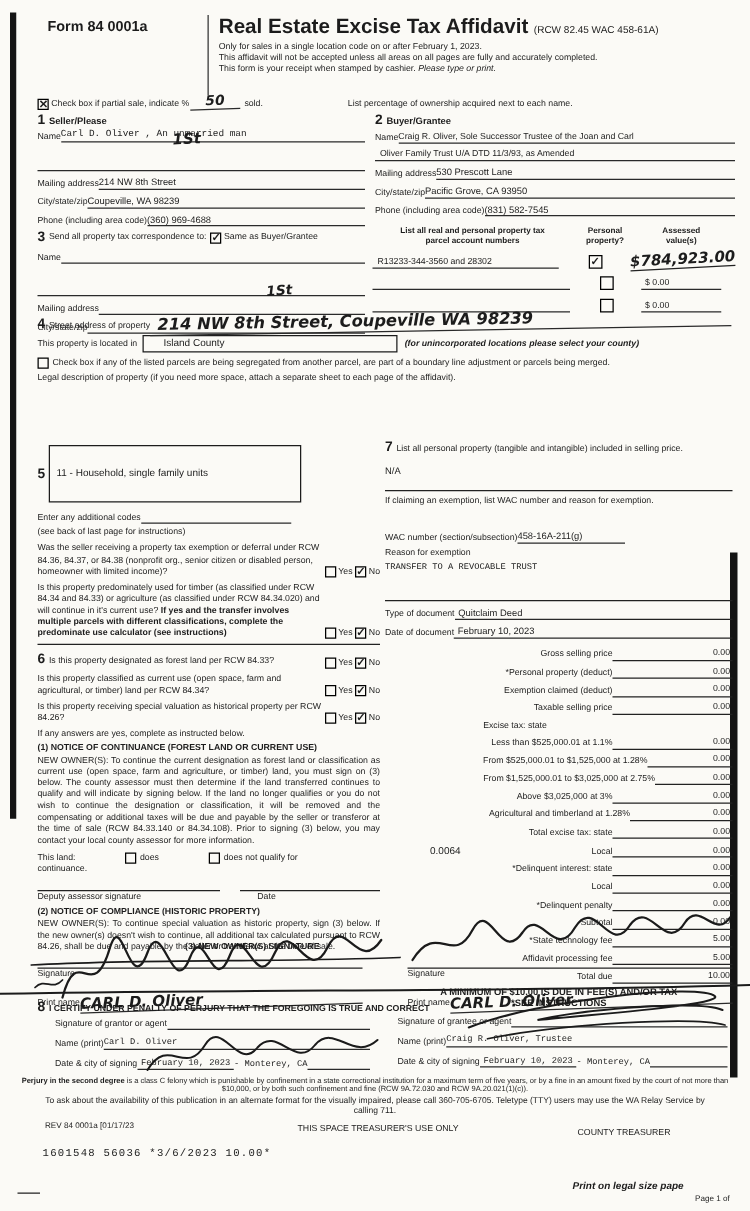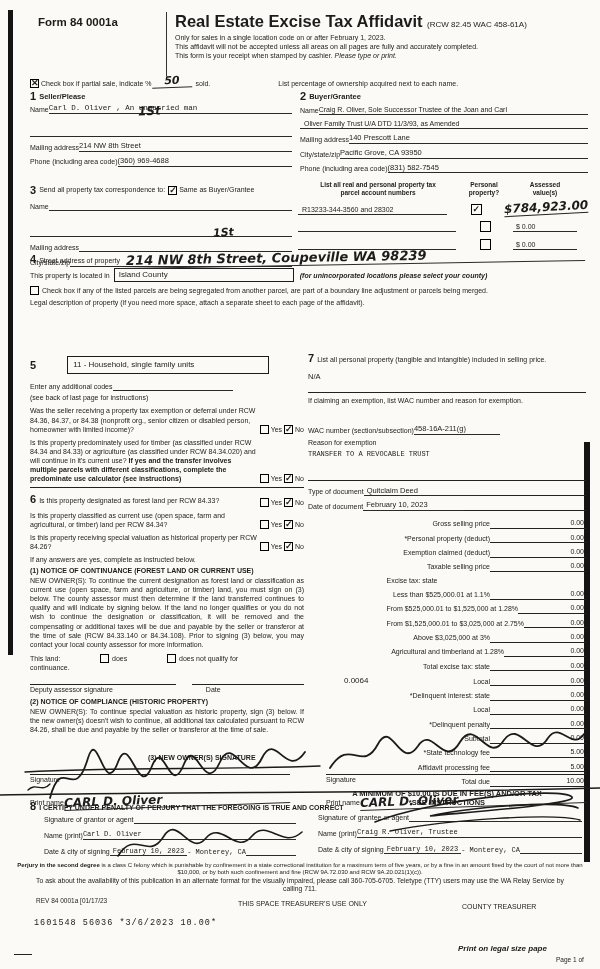--- a/index.html
+++ b/index.html
@@ -70,39 +70,43 @@
     <div class="fl" style="margin-top:2px">
         <span class="s7">Name</span>
         <span class="fill mono" style="font-size:7.5px">Carl D. Oliver , An unmarried man</span>
       </div>
     <div class="fill" style="margin-top:13px"></div>
     <div class="fl" style="margin-top:4px">
         <span class="s7">Mailing address</span>
         <span class="fill s75">214 NW 8th Street</span>
       </div>
     <div class="fl" style="margin-top:4px">
+        <span class="s7">City/state/zip</span>
+        <span class="fill s75">Coupeville, WA 98239</span>
+      </div>
+    <div class="fl" style="margin-top:4px">
         <span class="s7">Phone (including area code)</span>
         <span class="fill s75">(360) 969-4688</span>
       </div>
   </div>
   <div class="abs hand" style="left:138px;top:104px;font-size:12px;transform:rotate(-3deg)">1St</div>
 
   <div class="abs" style="left:300px;top:90px;width:288px">
     <div class="fl">
         <span class="secnum">2</span>
         <span class="s75 b">Buyer/Grantee</span>
       </div>
     <div class="fl" style="margin-top:3px">
         <span class="s7">Name</span>
         <span class="fill s7">Craig R. Oliver, Sole Successor Trustee of the Joan and Carl</span>
       </div>
     <div class="fill s7" style="margin-top:4px;padding-left:4px">Oliver Family Trust U/A DTD 11/3/93, as Amended</div>
     <div class="fl" style="margin-top:4px">
         <span class="s7">Mailing address</span>
-        <span class="fill s75">140 Prescott Lane</span>
+        <span class="fill s75">530 Prescott Lane</span>
       </div>
     <div class="fl" style="margin-top:4px">
         <span class="s7">City/state/zip</span>
         <span class="fill s75">Pacific Grove, CA 93950</span>
       </div>
     <div class="fl" style="margin-top:4px">
         <span class="s7">Phone (including area code)</span>
         <span class="fill s75">(831) 582-7545</span>
       </div>
   </div>
@@ -154,35 +158,35 @@
   </div>
 
   <div class="abs" style="left:30px;top:249px;width:555px">
     <div class="fl">
       <span class="secnum">4</span>
       <span class="s7">Street address of property</span>
       <span class="fill hand" style="font-size:13px;padding-left:6px;transform:rotate(-1deg)">214 NW 8th Street, Coupeville WA 98239</span>
     </div>
     <div class="flc" style="margin-top:3px">
       <span class="s7">This property is located in</span>
-      <span class="box s8" style="width:170px;padding:1px 4px;margin-left:4px">Island County</span>
+      <span class="box s8" style="width:170px;padding:1px 16px;margin-left:4px">Island County</span>
       <span class="s7 b i" style="margin-left:6px">(for unincorporated locations please select your county)</span>
     </div>
     <div class="flc" style="margin-top:4px">
       <span class="cb"></span>
       <span class="s7" style="margin-left:3px">Check box if any of the listed parcels are being segregated from another parcel, are part of a boundary line adjustment or parcels being merged.</span>
     </div>
     <div class="s7" style="margin-top:3px">Legal description of property (if you need more space, attach a separate sheet to each page of the affidavit).</div>
   </div>
 
   <div class="abs" style="left:30px;top:356px;width:274px">
 
     <div class="flc">
       <span class="secnum">5</span>
-      <span class="box s8" style="width:190px;padding:3px 5px;margin-left:28px">11 - Household, single family units</span>
+      <span class="box s8" style="width:190px;padding:17px 5px;">11 - Household, single family units</span>
     </div>
     <div class="fl" style="margin-top:7px">
         <span class="s7">Enter any additional codes</span>
         <span class="fill" style="max-width:120px"></span>
       </div>
     <div class="s7" style="margin-top:2px">(see back of last page for instructions)</div>
 
     <div class="fl" style="margin-top:4px">
       <span class="s7" style="flex:1">Was the seller receiving a property tax exemption or deferral under RCW 84.36, 84.37, or 84.38 (nonprofit org., senior citizen or disabled person, homeowner with limited income)?</span>
       <span class="yn">

